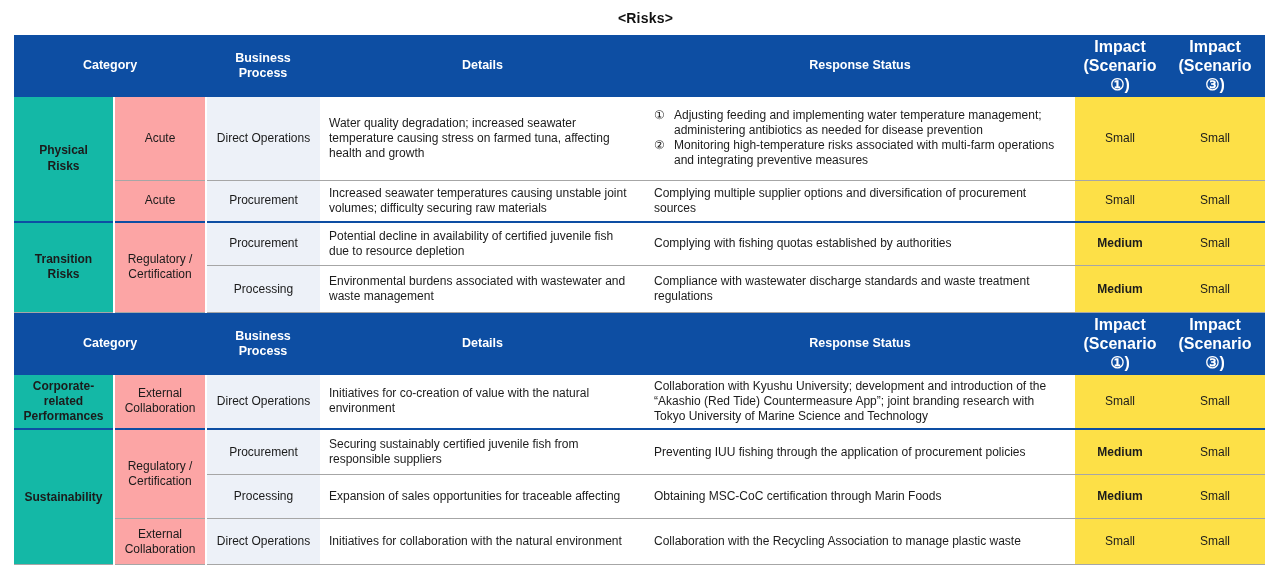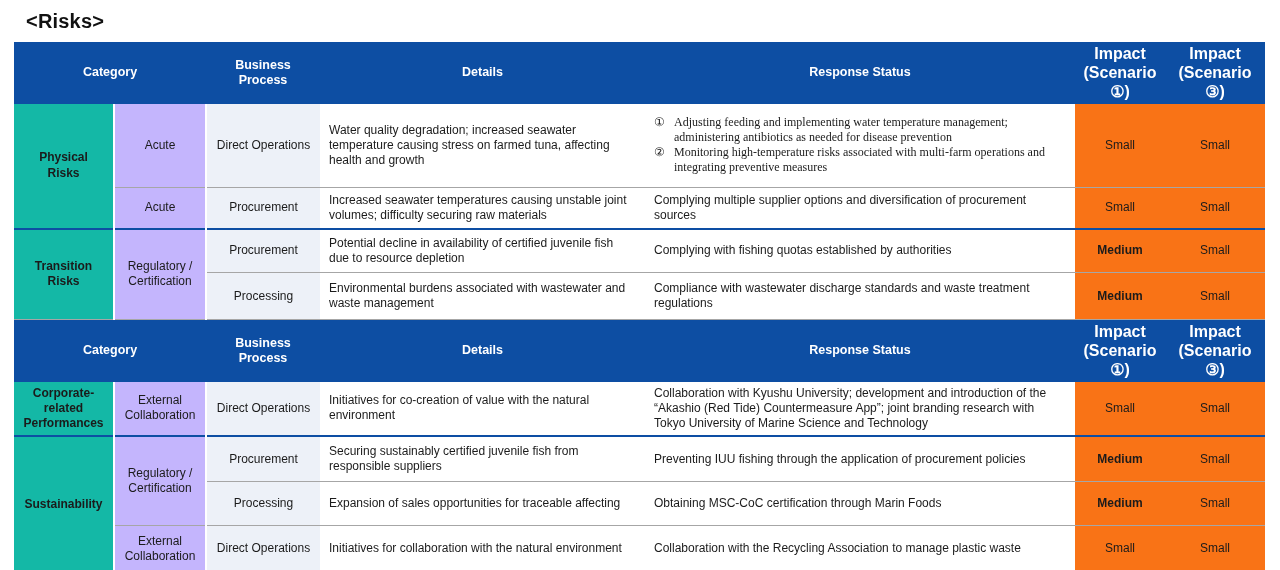--- a/index.html
+++ b/index.html
@@ -11,25 +11,26 @@
   }
   .page {
     width: 1280px;
     height: 570px;
     box-sizing: border-box;
     padding: 10px 15px 0 14px;
     overflow: hidden;
     background: #ffffff;
   }
   .section-title {
-    font-size: 20px;
+    font-size: 14px;
     font-weight: 700;
     color: #111;
     margin: 0 0 9px 12px;
     letter-spacing: 0.2px;
+    text-align: center;
   }
   .section-title.second {
     margin-top: 15px;
   }
   table.matrix {
     border-collapse: collapse;
     table-layout: fixed;
     width: 1251px;
     border-bottom: 1px solid #a6a6a6;
   }
@@ -56,45 +57,45 @@
   td.cat {
     background: #14b8a6;
     font-weight: 700;
     text-align: center;
     font-size: 12.5px;
     line-height: 1.3;
     border-right: 2px solid #ffffff;
     padding: 4px 4px;
   }
   td.sub {
-    background: #c4b5fd;
+    background: #fca5a5;
     text-align: center;
     border-right: 2px solid #ffffff;
     padding: 4px 4px;
   }
   td.bp {
     background: #edf1f8;
     text-align: center;
     padding: 4px 4px;
   }
   td.det, td.resp {
     background: #ffffff;
     text-align: left;
   }
   td.imp {
-    background: #f97316;
+    background: #fde047;
     text-align: center;
     padding: 4px 4px;
   }
   td.imp .bold { font-weight: 700; }
   tr.sep-blue > td { border-top: 2px solid #0d4ea3; }
   tr.sep-gray > td { border-top: 1px solid #a6a6a6; }
   .resp-item { display: flex; }
   .resp-item .marker { flex: 0 0 20px; }
-  .resp-item .rtext { flex: 1 1 auto; font-family: Liberation Serif, serif; }
+  .resp-item .rtext { flex: 1 1 auto; }
 </style>
 </head>
 <body>
 
 <div class="page">
 
   <h2 class="section-title">&lt;Risks&gt;</h2>
 
   <table class="matrix">
     <colgroup>

